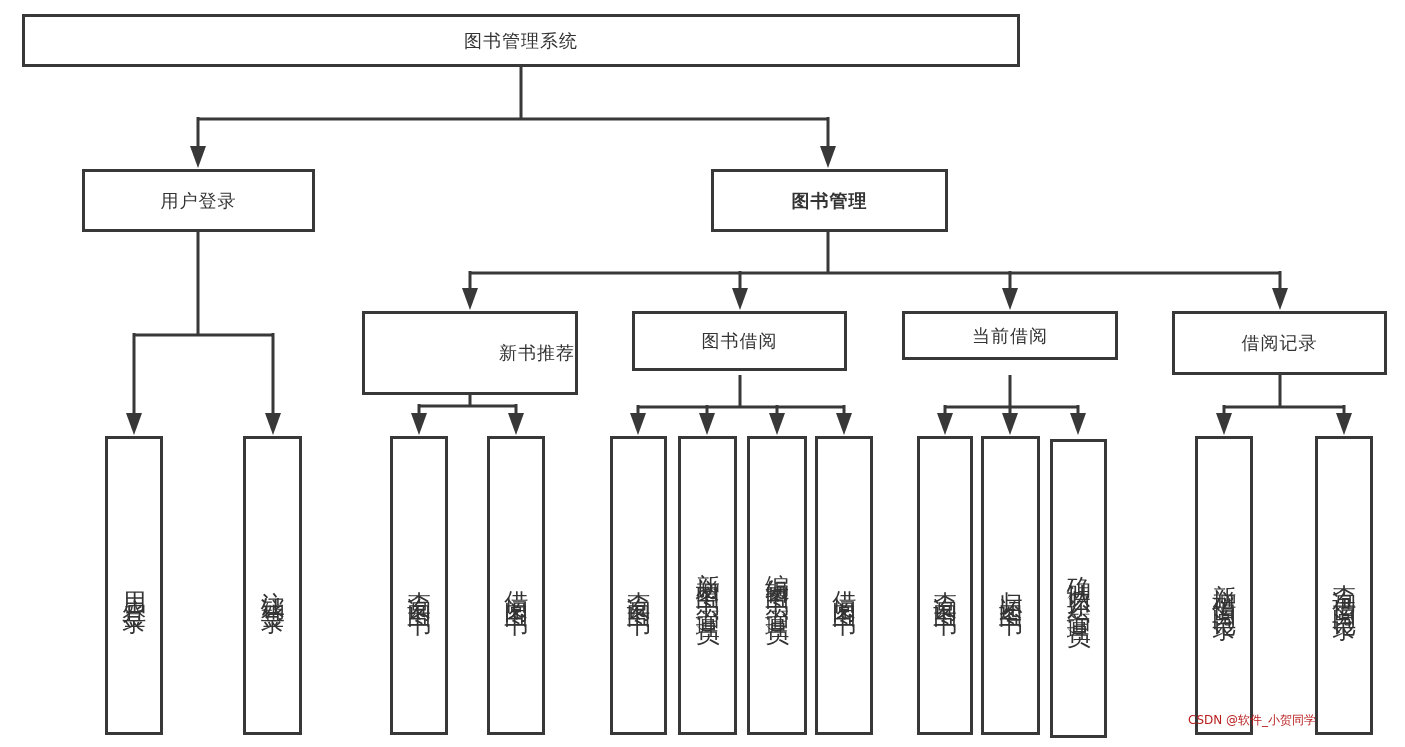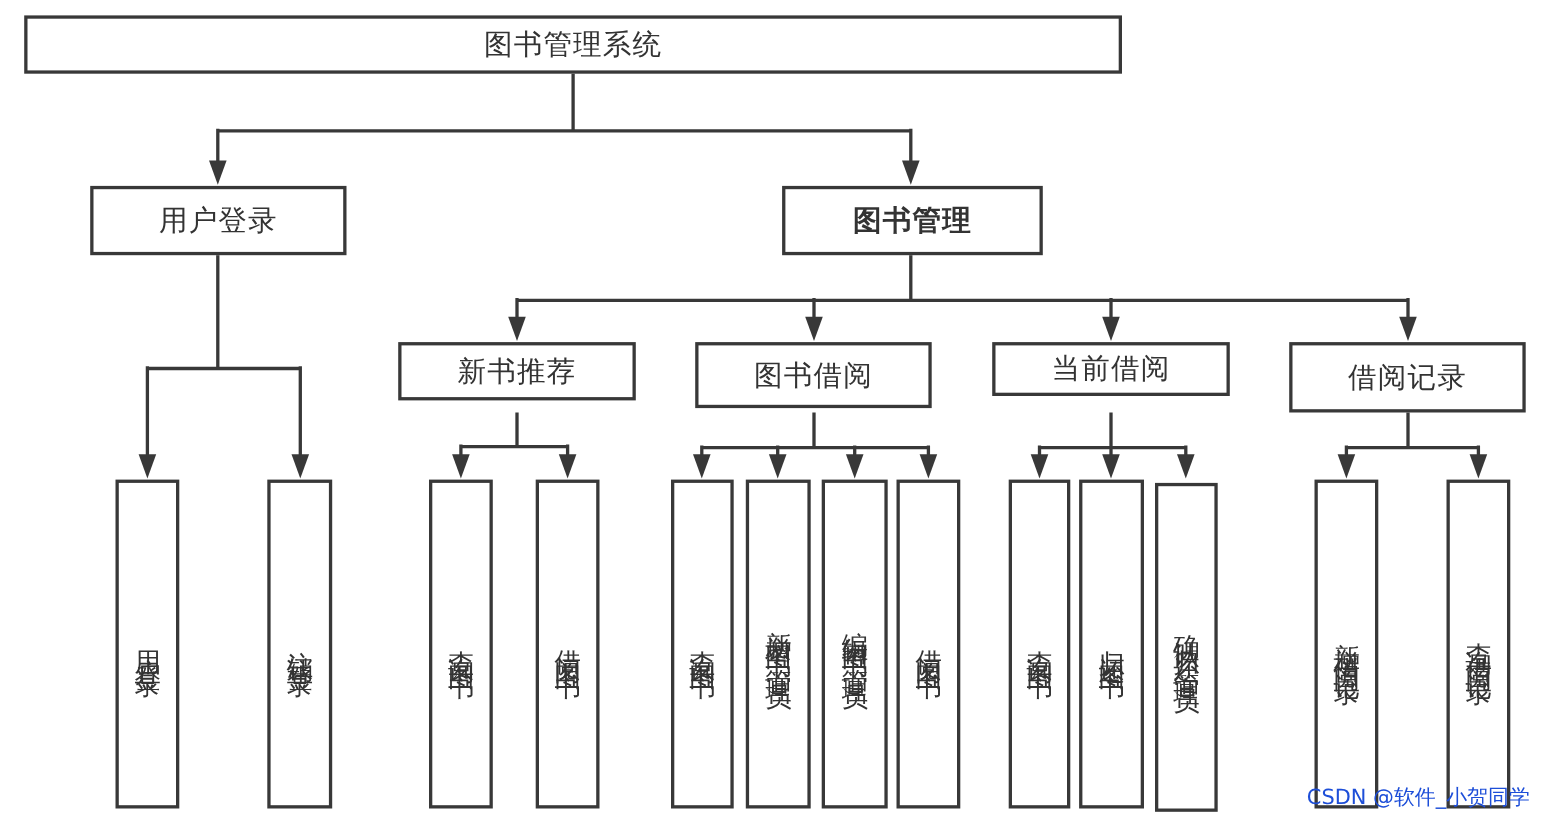--- a/index.html
+++ b/index.html
@@ -10,36 +10,36 @@
     font-family:"DejaVu Sans","Liberation Sans",sans-serif;
     overflow:hidden;
   }
   .wires{position:absolute;left:0;top:0;z-index:0;}
   .hbox{
     position:absolute;z-index:1;box-sizing:border-box;
     border:3px solid #383838;background:#ffffff;
     display:flex;align-items:center;justify-content:center;
   }
   .hbox .lbl{
-    font-size:26px;letter-spacing:1px;color:#333333;white-space:nowrap;
+    font-size:18px;letter-spacing:1px;color:#333333;white-space:nowrap;
   }
   .vbox{
     position:absolute;z-index:1;box-sizing:border-box;
     border:3px solid #383838;background:#ffffff;
     display:flex;align-items:center;justify-content:center;
     top:436px;height:299px;
   }
   .vbox .vlbl{
     writing-mode:vertical-rl;text-orientation:mixed;
     font-size:24px;letter-spacing:7px;line-height:1.1;
     color:#333333;white-space:nowrap;
   }
   .watermark{
     position:absolute;z-index:2;left:1188px;top:712px;
-    font-size:19px;color:#1d4ed8;white-space:nowrap;
+    font-size:12px;color:#b91c1c;white-space:nowrap;
   }
 </style>
 </head>
 <body>
 
 <div class="canvas">
 
   <svg class="wires" width="1405" height="747" viewBox="0 0 1405 747">
     <g stroke="#383838" stroke-width="3" fill="none">
       <path d="M521 66 V119 M198 119 H828 M198 117 V150 M828 117 V150"></path>
@@ -77,21 +77,21 @@
     <span class="lbl">图书管理系统</span>
   </div>
 
   <div class="hbox" style="left:82px;top:169px;width:233px;height:63px;">
     <span class="lbl">用户登录</span>
   </div>
   <div class="hbox" style="left:711px;top:169px;width:237px;height:63px;font-weight:bold;">
     <span class="lbl">图书管理</span>
   </div>
 
-  <div class="hbox" style="left:362px;top:311px;width:216px;height:53px;">
+  <div class="hbox" style="left:362px;top:311px;width:216px;height:84px;justify-content:flex-end;">
     <span class="lbl">新书推荐</span>
   </div>
   <div class="hbox" style="left:632px;top:311px;width:215px;height:60px;">
     <span class="lbl">图书借阅</span>
   </div>
   <div class="hbox" style="left:902px;top:311px;width:216px;height:49px;">
     <span class="lbl">当前借阅</span>
   </div>
   <div class="hbox" style="left:1172px;top:311px;width:215px;height:64px;">
     <span class="lbl">借阅记录</span>

